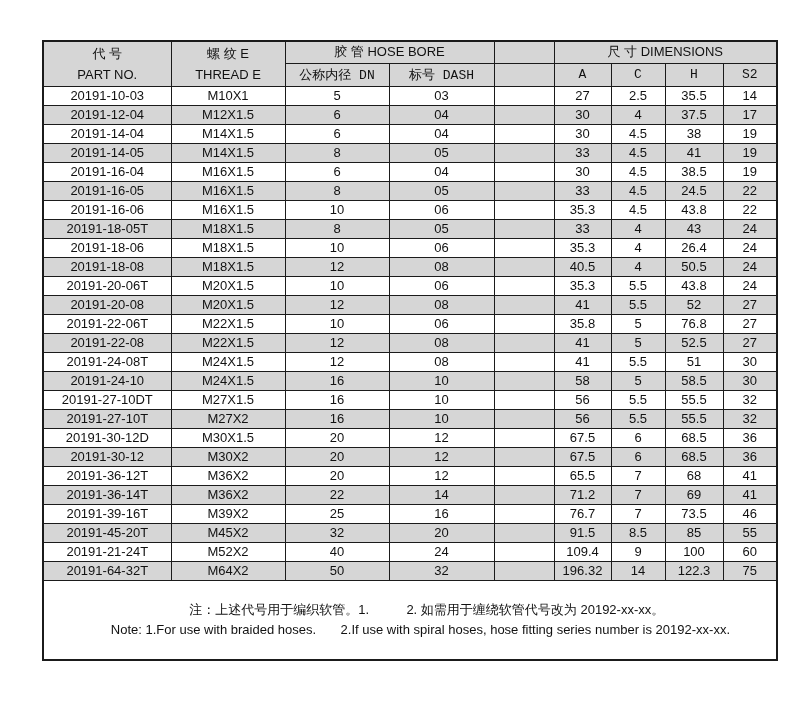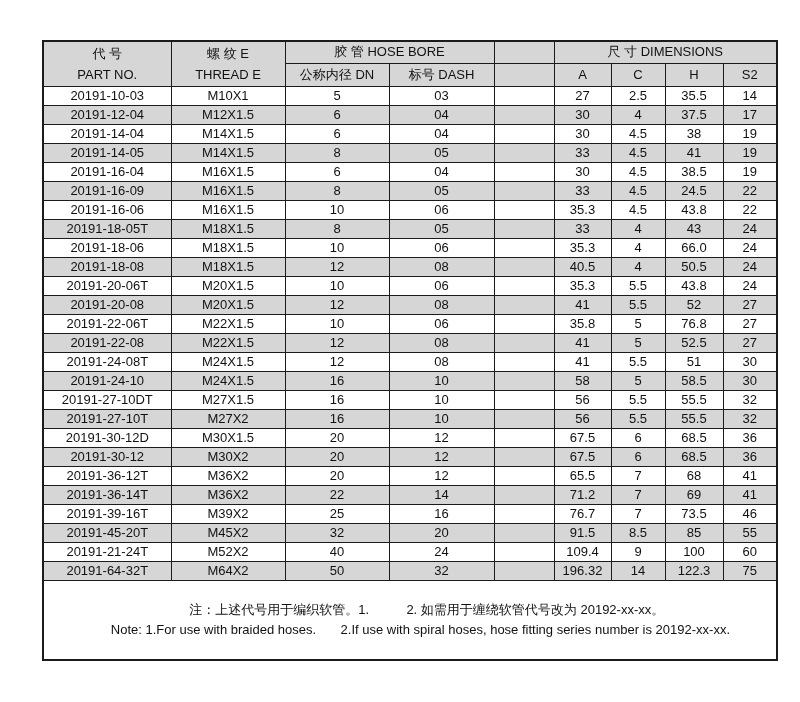--- a/index.html
+++ b/index.html
@@ -31,21 +31,21 @@
     text-align:center;
     vertical-align:middle;
     font-size:13px;
     font-weight:normal;
     color:var(--text);
     overflow:hidden;
     white-space:nowrap;
   }
   thead th{ background: var(--header-bg); }
   thead tr.h1 th{ height:22px; }
-  thead tr.h2 th{ height:23px; }
+  thead tr.h2 th{ height:23px;font-family:Liberation Mono, monospace; }
   .hdr-2line div{ line-height:21px; font-size:13px; }
   tbody td{ height:19px; font-size:13px; background:#ffffff; }
   tbody tr:nth-child(even) td{ background: var(--stripe); }
 
   tfoot td{
     height:49px;
     text-align:left;
     vertical-align:middle;
     background:#ffffff;
     padding:19px 6px;
@@ -144,21 +144,21 @@
           <td>M16X1.5</td>
           <td>6</td>
           <td>04</td>
           <td></td>
           <td>30</td>
           <td>4.5</td>
           <td>38.5</td>
           <td>19</td>
         </tr>
         <tr>
-          <td>20191-16-09</td>
+          <td>20191-16-05</td>
           <td>M16X1.5</td>
           <td>8</td>
           <td>05</td>
           <td></td>
           <td>33</td>
           <td>4.5</td>
           <td>24.5</td>
           <td>22</td>
         </tr>
         <tr>
@@ -184,21 +184,21 @@
           <td>24</td>
         </tr>
         <tr>
           <td>20191-18-06</td>
           <td>M18X1.5</td>
           <td>10</td>
           <td>06</td>
           <td></td>
           <td>35.3</td>
           <td>4</td>
-          <td>66.0</td>
+          <td>26.4</td>
           <td>24</td>
         </tr>
         <tr>
           <td>20191-18-08</td>
           <td>M18X1.5</td>
           <td>12</td>
           <td>08</td>
           <td></td>
           <td>40.5</td>
           <td>4</td>

